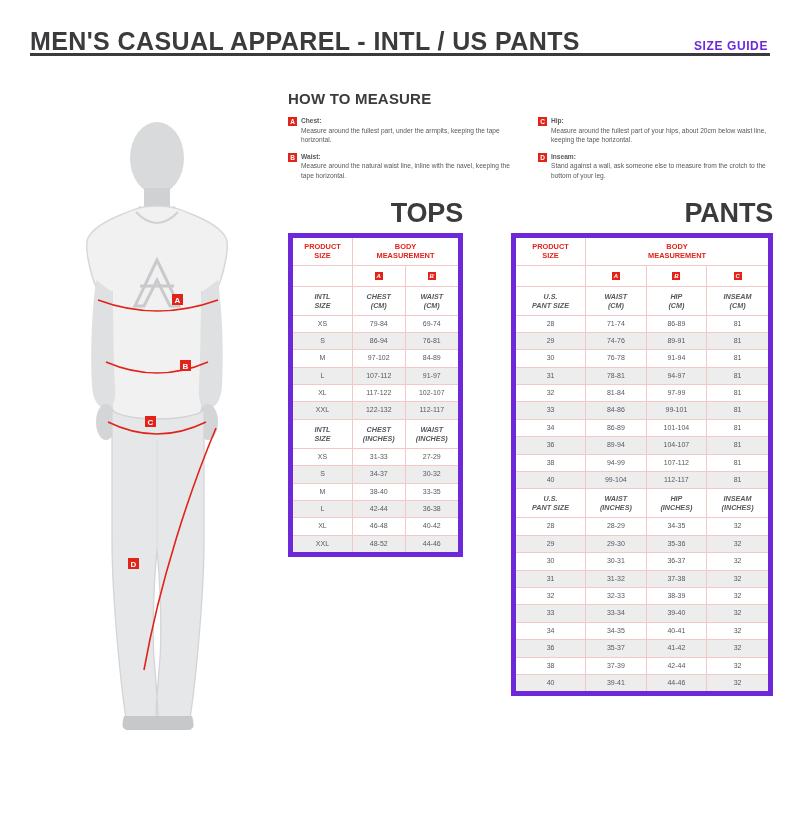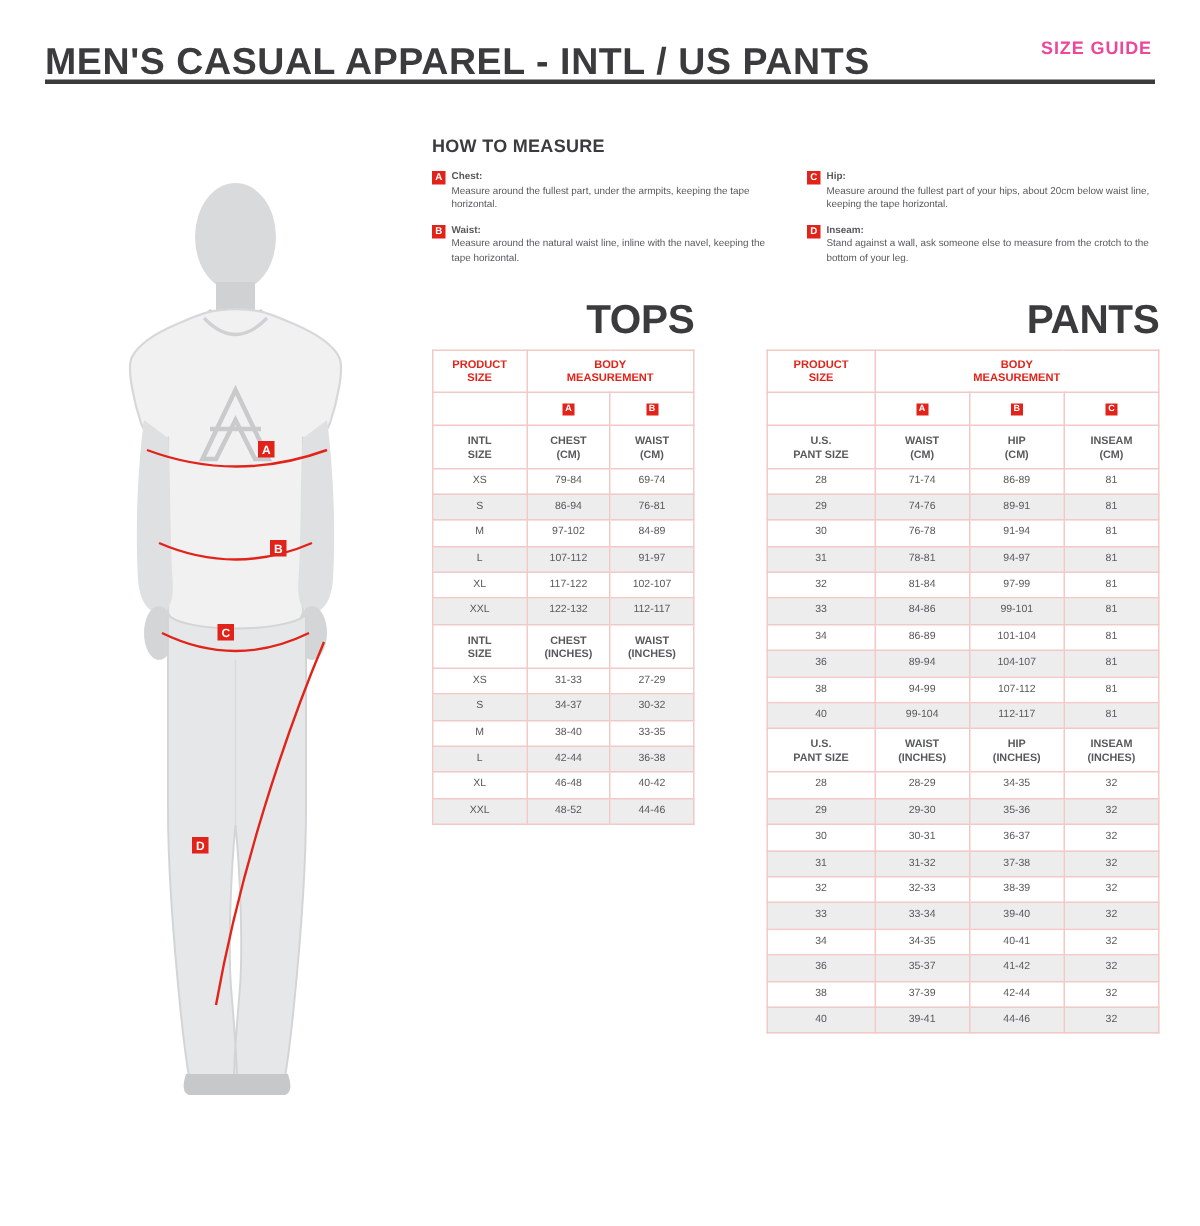--- a/index.html
+++ b/index.html
@@ -16,34 +16,34 @@
   .header {
     position: absolute; left: 30px; top: 16px; right: 30px; height: 40px;
     display: flex; align-items: flex-end; justify-content: space-between;
   }
   .header-title {
     font-size: 25px; font-weight: bold; color: #3b3b3d;
     letter-spacing: 0.4px; white-space: nowrap;
     font-family: "Liberation Sans", sans-serif;
   }
   .header-right {
-    font-size: 12px; font-weight: bold; color: #ec4899;
-    letter-spacing: 0.6px; padding-bottom: 17px; padding-right: 2px;
+    font-size: 12px; font-weight: bold; color: #6d28d9;
+    letter-spacing: 0.6px; padding-bottom: 3px; padding-right: 2px;
   }
   .header-rule {
     position: absolute; left: 30px; right: 30px; top: 53px;
     height: 3px; background: #3b3b3d;
   }
 
   
   .htm {
     position: absolute; left: 288px; top: 90px; width: 482px;
   }
   .htm-title {
-    font-size: 12px; font-weight: bold; color: #3b3b3d;
+    font-size: 15px; font-weight: bold; color: #3b3b3d;
     letter-spacing: 0.2px; margin-bottom: 9px;
   }
   .htm-cols { display: flex; gap: 18px; }
   .htm-col { width: 50%; }
   .htm-item { display: flex; margin-bottom: 7px; }
   .badge {
     width: 9px; height: 9px; background: #e2231a; color: #fff;
     font-size: 6.5px; font-weight: bold; line-height: 9px; text-align: center;
     margin-right: 4px; flex: 0 0 9px; margin-top: 1px;
   }
@@ -67,34 +67,35 @@
 
   .hdr-red {
     color: #e2231a; font-weight: bold; font-size: 7.4px;
     text-align: center; line-height: 1.25; padding: 4px 2px 4px;
     vertical-align: middle;
   }
   .hdr-sub {
     text-align: center; font-size: 7.2px; color: #58595b;
     line-height: 1.25; padding: 5px 2px 5px; vertical-align: middle;
     font-weight: normal;
+    font-style: italic;
   }
   .hdr-sub.bold { font-weight: bold; }
   .cell {
     text-align: center; font-size: 7px; color: #58595b;
     padding: 4px 2px; line-height: 1.2;
   }
   .row-alt { background: #ededee; }
   .bdr { border: 1px solid #f2c9c7; }
   .letter {
     display: inline-block; width: 8px; height: 8px; background: #e2231a;
     color: #fff; font-size: 6px; font-weight: bold; line-height: 8px;
     text-align: center; margin-bottom: 1px;
   }
-  .tbl-outline { border: 1px solid #6d28d9; }
+  .tbl-outline { border: 5px solid #6d28d9; }
 </style>
 </head>
 <body>
 
 <div class="page">
 
   <div class="header">
     <div class="header-title">MEN'S CASUAL APPAREL - INTL / US PANTS</div>
     <div class="header-right">SIZE GUIDE</div>
   </div>

